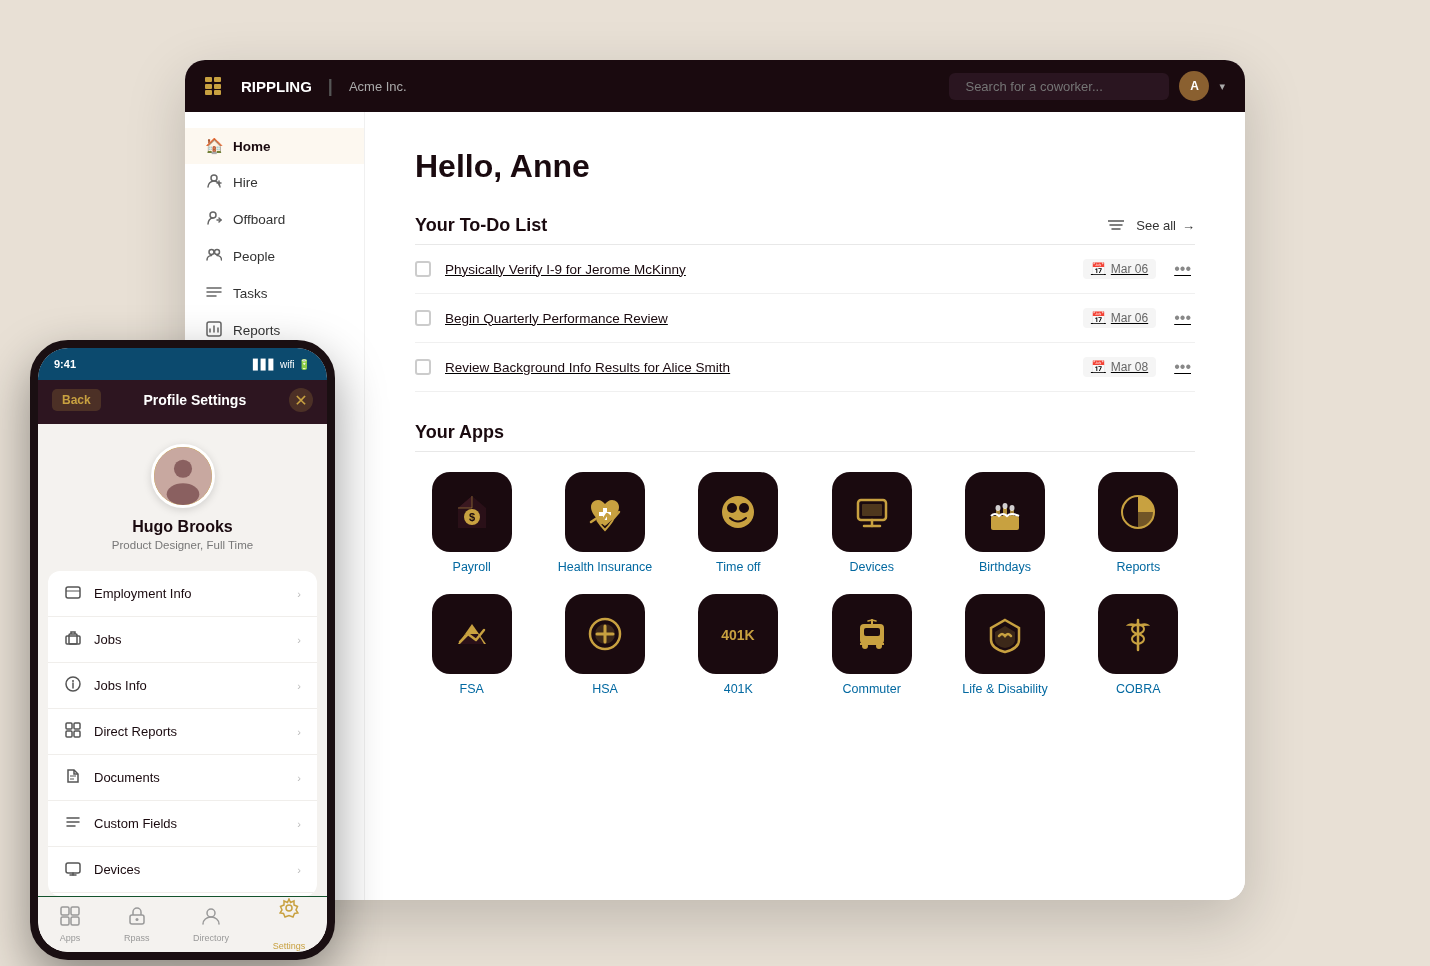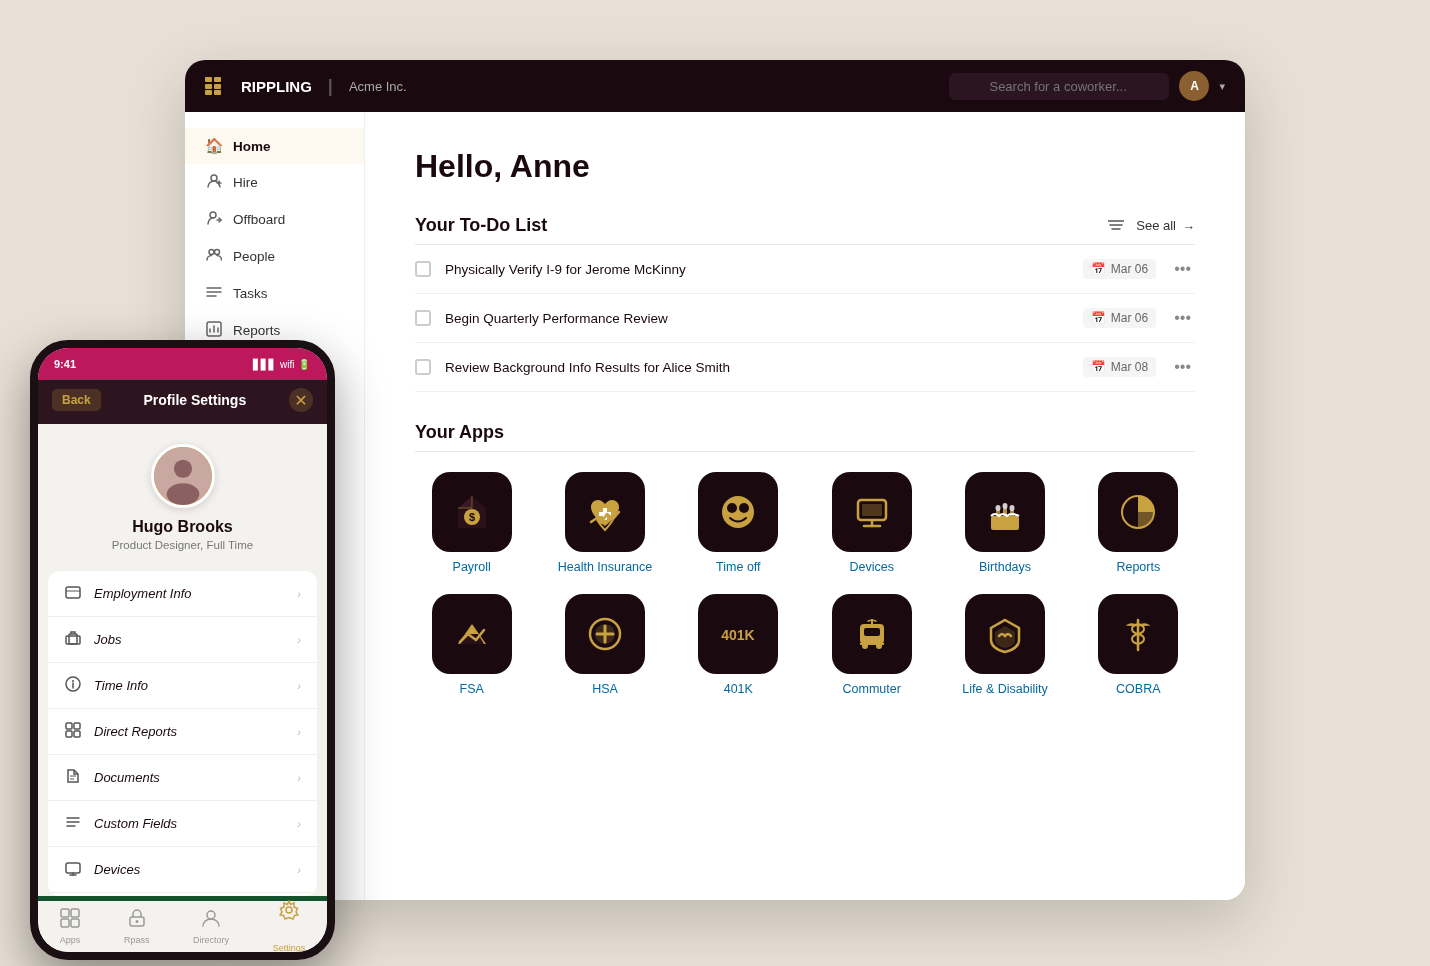--- a/index.html
+++ b/index.html
@@ -62,21 +62,21 @@
     .nav-search {
       margin-left: auto;
       display: flex;
       align-items: center;
       gap: 10px;
     }
     .search-box {
       background: #2a1520;
       border: none;
       border-radius: 6px;
-      padding: 6px 12px 6px 40px;
+      padding: 6px 12px 6px 16px;
       color: #ffffff;
       font-size: 13px;
       width: 220px;
       position: relative;
     }
     .search-wrapper {
       position: relative;
     }
     .search-icon-inner {
       position: absolute;
@@ -186,20 +186,21 @@
       margin-bottom: 0;
     }
 
     
     .todo-item {
       display: flex;
       align-items: center;
       padding: 14px 0;
       border-bottom: 1px solid #f0f0f0;
       gap: 14px;
+      text-decoration: underline;
     }
     .todo-checkbox {
       width: 16px; height: 16px;
       border: 2px solid #ccc;
       border-radius: 3px;
       flex-shrink: 0;
       cursor: pointer;
     }
     .todo-text {
       flex: 1;
@@ -271,21 +272,21 @@
     .phone-screen {
       background: #f4f2ef;
       width: 100%;
       height: 100%;
       border-radius: 30px;
       overflow: hidden;
       display: flex;
       flex-direction: column;
     }
     .phone-status-bar {
-      background: #be185d;
+      background: #0c4a6e;
       height: 32px;
       display: flex;
       align-items: center;
       padding: 0 16px;
       justify-content: space-between;
       flex-shrink: 0;
     }
     .phone-time {
       color: #fff;
       font-size: 11px;
@@ -372,21 +373,20 @@
       border-radius: 12px;
       margin-bottom: 0;
     }
     .phone-menu-item {
       display: flex;
       align-items: center;
       padding: 13px 16px;
       border-bottom: 1px solid #f0eeeb;
       gap: 12px;
       cursor: pointer;
-      font-style: italic;
     }
     .phone-menu-icon {
       font-size: 14px;
       color: #555;
       width: 18px;
       text-align: center;
     }
     .phone-menu-label {
       flex: 1;
       font-size: 13px;
@@ -396,21 +396,21 @@
     .phone-menu-chevron {
       font-size: 11px;
       color: #bbb;
     }
     .phone-bottom-nav {
       background: #f4f2ef;
       height: 56px;
       display: flex;
       align-items: center;
       justify-content: space-around;
-      border-top: 5px solid #14532d;
+      border-top: 1px solid #14532d;
       flex-shrink: 0;
     }
     .phone-nav-item {
       display: flex;
       flex-direction: column;
       align-items: center;
       gap: 3px;
       cursor: pointer;
     }
     .phone-nav-icon {
@@ -789,21 +789,21 @@
         <span class="phone-menu-chevron">›</span>
       </div>
       <div class="phone-menu-item">
         <span class="phone-menu-icon">
           <svg width="16" height="16" viewBox="0 0 16 16" fill="none">
             <circle cx="8" cy="8" r="7" stroke="#555" stroke-width="1.5"></circle>
             <line x1="8" y1="7" x2="8" y2="12" stroke="#555" stroke-width="1.5" stroke-linecap="round"></line>
             <circle cx="8" cy="5" r="1" fill="#555"></circle>
           </svg>
         </span>
-        <span class="phone-menu-label">Time Info</span>
+        <span class="phone-menu-label">Jobs Info</span>
         <span class="phone-menu-chevron">›</span>
       </div>
       <div class="phone-menu-item">
         <span class="phone-menu-icon">
           <svg width="16" height="16" viewBox="0 0 16 16" fill="none">
             <rect x="1" y="1" width="6" height="6" rx="1" stroke="#555" stroke-width="1.5"></rect>
             <rect x="9" y="1" width="6" height="6" rx="1" stroke="#555" stroke-width="1.5"></rect>
             <rect x="1" y="9" width="6" height="6" rx="1" stroke="#555" stroke-width="1.5"></rect>
             <rect x="9" y="9" width="6" height="6" rx="1" stroke="#555" stroke-width="1.5"></rect>
           </svg>

